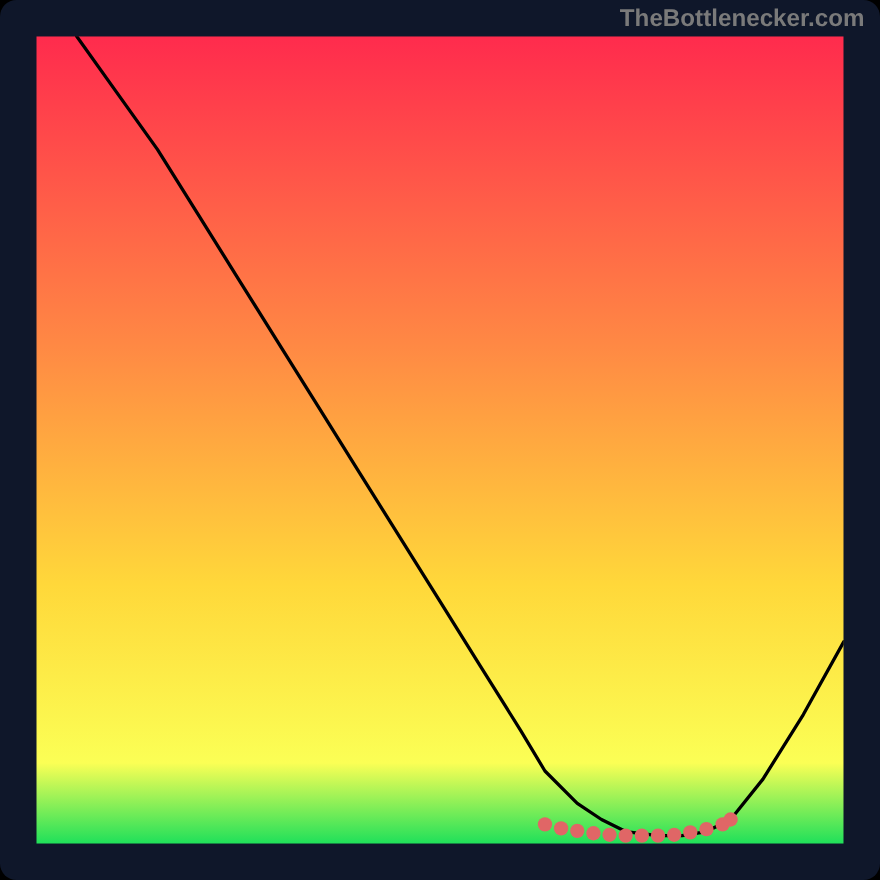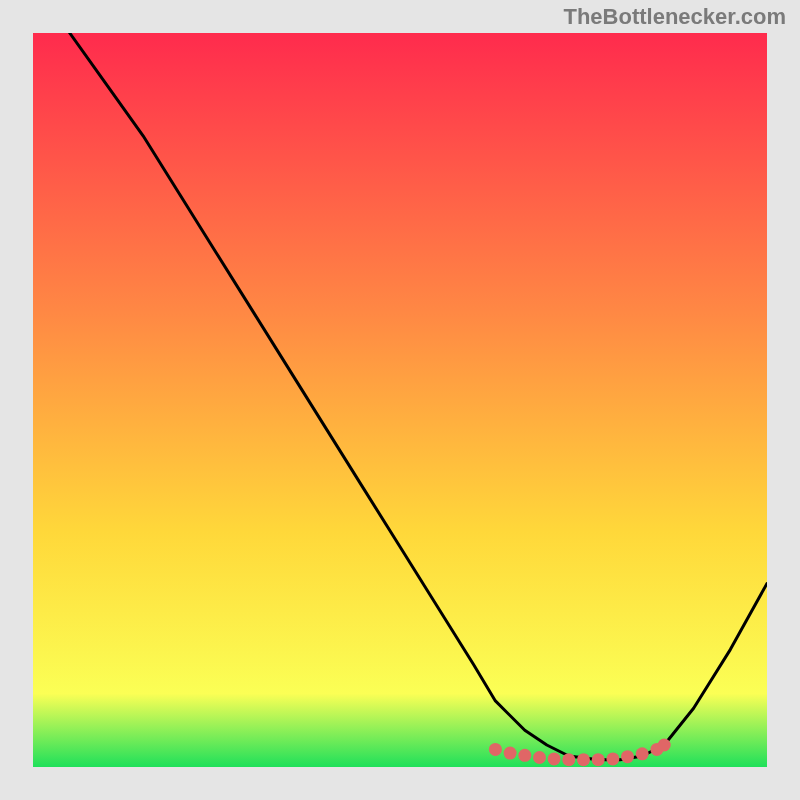--- a/index.html
+++ b/index.html
@@ -7,21 +7,22 @@
     padding: 0;
     width: 800px;
     height: 800px;
     background: #000;
     overflow: hidden;
   }
   .frame {
     position: relative;
     width: 800px;
     height: 800px;
-    background: #e5e5e5;
+    background: #0f172a;
+    border-radius: 15px;
   }
   .attribution {
     position: absolute;
     top: 4px;
     right: 14px;
     color: #7a7a7a;
     font-family: Arial, Helvetica, sans-serif;
     font-size: 22px;
     font-weight: bold;
     letter-spacing: 0px;

